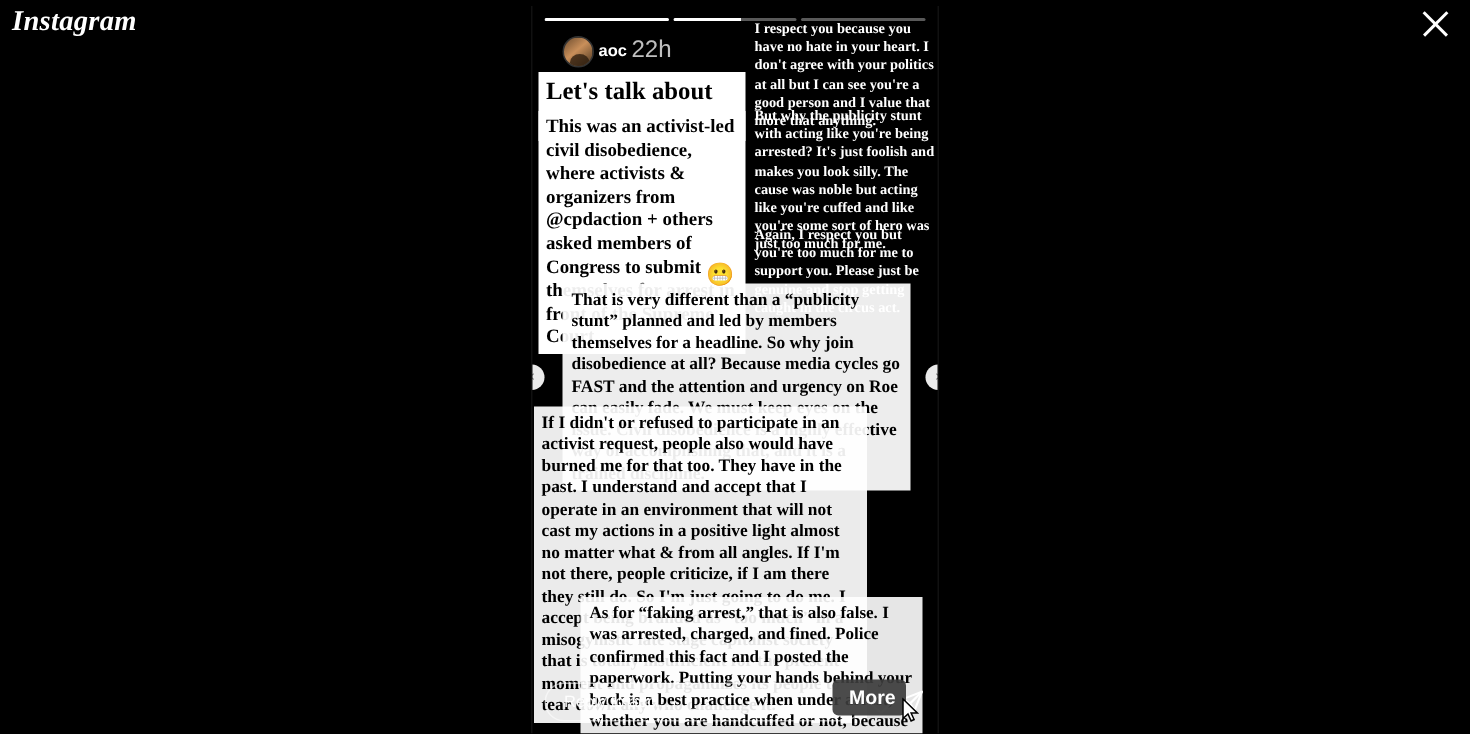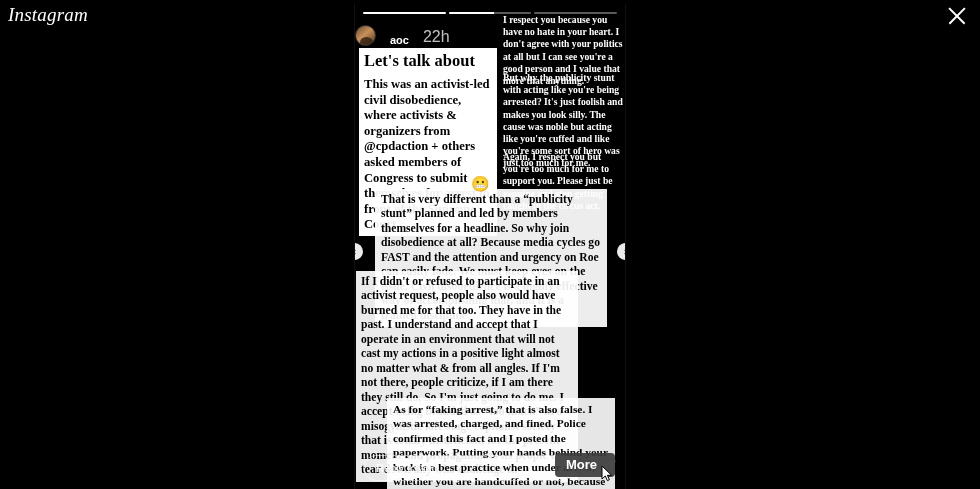--- a/index.html
+++ b/index.html
@@ -16,21 +16,21 @@
     background: #000;
   }
   
   .brand {
     position: absolute;
     left: 8px; top: 4px;
     color: #fff;
     font-family: "Liberation Serif", serif;
     font-style: italic;
     font-size: 19px;
-    font-weight: 400;
+    font-weight: 700;
     letter-spacing: 0.2px;
     user-select: none;
   }
   
   .close-x {
     position: absolute;
     right: 10px; top: 3px;
     width: 26px; height: 26px;
     cursor: pointer;
   }
@@ -71,25 +71,25 @@
     overflow: hidden;
   }
   .progress-seg .fill {
     display: block;
     height: 100%;
     background: #fff;
   }
   
   .story-header {
     position: absolute;
-    top: 18px; left: 0; right: 8px;
+    top: 18px; left: 20px; right: 8px;
     height: 24px;
     display: flex;
-    align-items: flex-end;
-    gap: 14px;
+    align-items: center;
+    gap: 3px;
     z-index: 6;
   }
   .avatar {
     width: 21px; height: 21px;
     border-radius: 50%;
     background: linear-gradient(140deg,#6b4b2e,#c98f5a 45%,#4a3520);
     border: 1px solid #333;
     flex: 0 0 auto;
     position: relative;
     overflow: hidden;
@@ -256,21 +256,21 @@
   .heart svg, .send svg { display: block; }
 
   
   .more-pill {
     position: absolute;
     left: 200px; bottom: 12px;
     background: rgba(60,60,60,0.92);
     color: #fff;
     font-size: 13px;
     font-weight: 700;
-    padding: 4px 18px 5px 11px;
+    padding: 4px 7px 5px 11px;
     border-radius: 4px;
     z-index: 11;
     cursor: pointer;
   }
   .cursor {
     position: absolute;
     left: 246px; bottom: 8px;
     z-index: 12;
     width: 12px; height: 16px;
     pointer-events: none;

